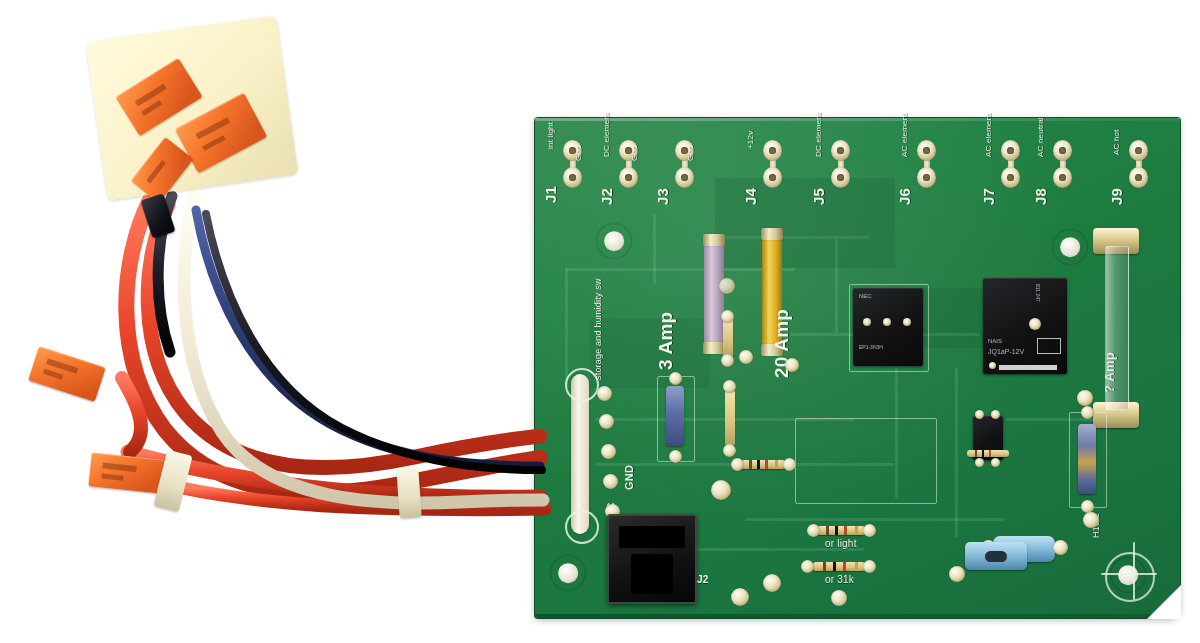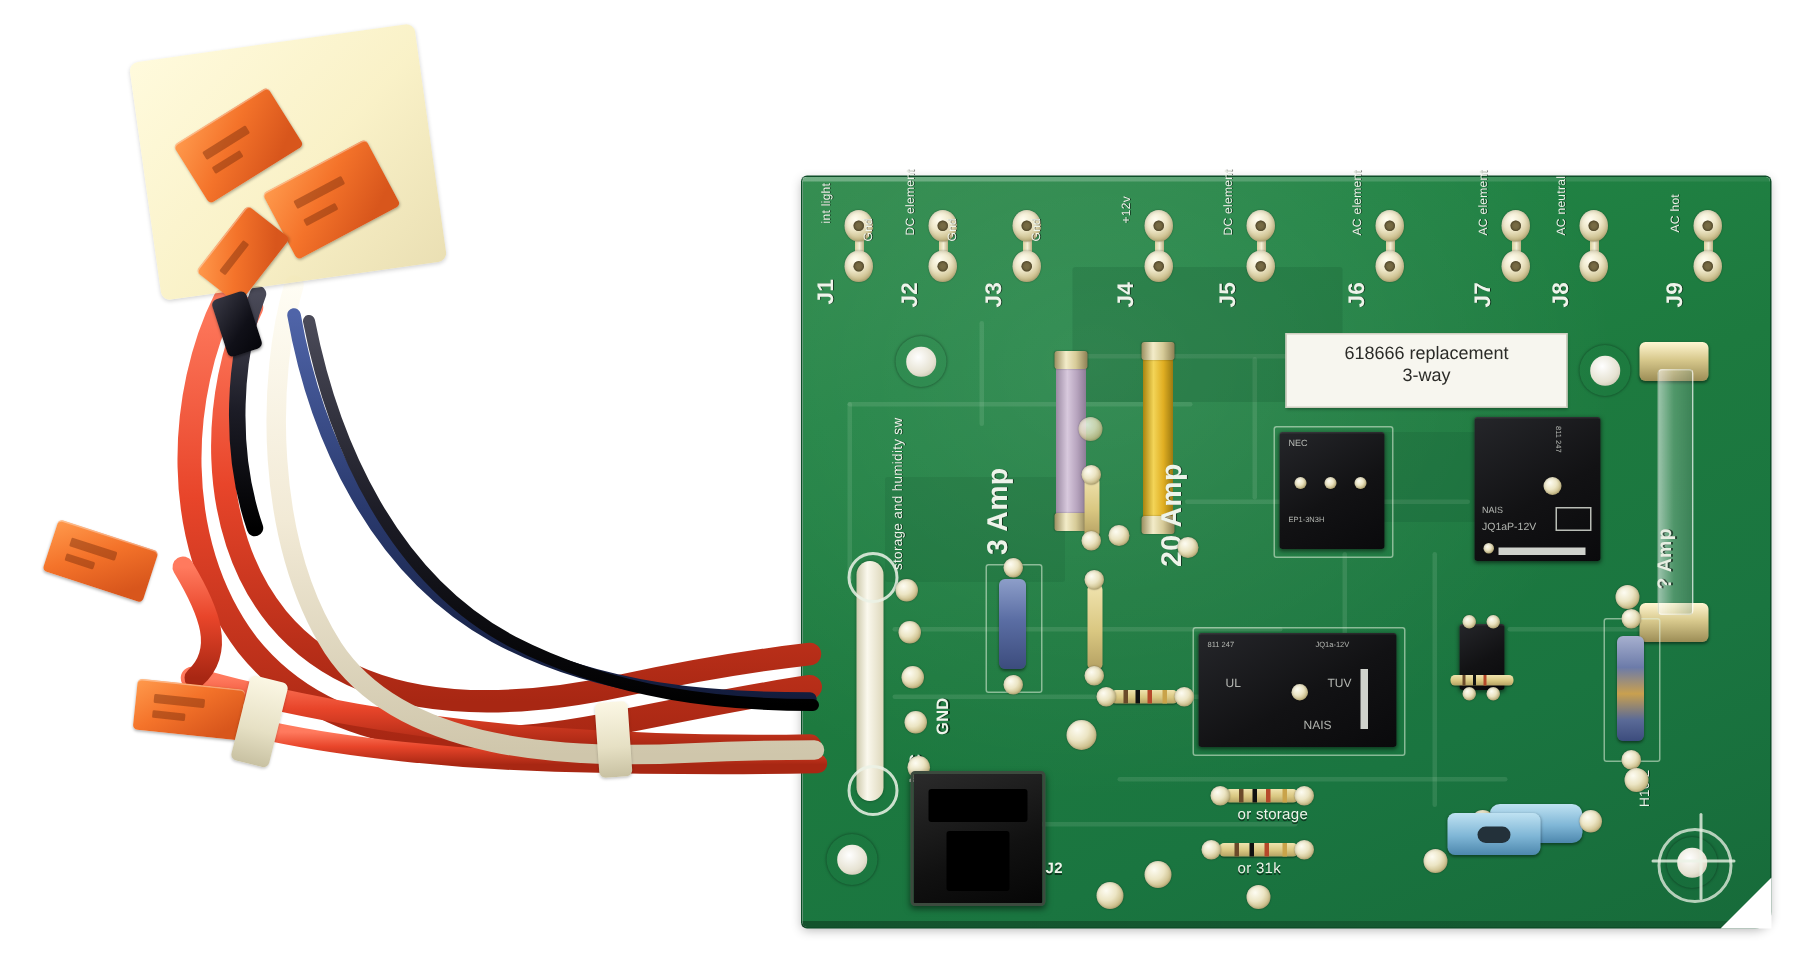--- a/index.html
+++ b/index.html
@@ -265,24 +265,20 @@
     </div>
     <div class="silk rot" style="left:142px;top:230px;font-size:19px;font-weight:bold;">3 Amp</div>
 
     <div class="fuse" style="left:226px;top:110px;width:22px;height:128px;">
       <div class="body" style="background:linear-gradient(90deg,#a9840f,#f3d457 35%,#e0ae22 68%,#9c7a10);"></div>
       <div class="cap t"></div>
         <div class="cap b"></div>
     </div>
     <div class="silk rot" style="left:258px;top:238px;font-size:19px;font-weight:bold;">20 Amp</div>
 
-    <div class="label-white" style="left:322px;top:104px;width:186px;height:44px;padding-top:4px;">
-      <div style="font-size:12px;line-height:16px;">618666 replacement</div>
-      <div style="font-size:12px;line-height:15px;">3-way</div>
-    </div>
 
     <div class="holder" style="left:558px;top:110px;width:52px;height:200px;">
       <div class="clip" style="top:0;"></div>
       <div class="clip" style="bottom:0;"></div>
       <div class="glass"></div>
       <div class="silk rot" style="left:24px;top:150px;font-size:13px;font-weight:bold;color:#e8eee2;">? Amp</div>
     </div>
 
     <div class="chip-border" style="left:314px;top:166px;width:78px;height:86px;"></div>
     <div class="chip" style="left:318px;top:170px;width:70px;height:78px;">
@@ -297,29 +293,20 @@
       <div class="mark" style="left:5px;top:60px;">NAIS</div>
       <div class="mark" style="left:5px;top:70px;font-size:7px;">JQ1aP-12V</div>
       <div class="mark" style="left:58px;top:6px;font-size:5px;transform:rotate(90deg);transform-origin:left top;">811 247</div>
       <div class="pad" style="left:46px;top:40px;width:12px;height:12px;"></div>
       <div class="pad" style="left:6px;top:84px;width:7px;height:7px;"></div>
       <div style="position:absolute;left:54px;top:60px;width:22px;height:14px;border:1px solid #b9bdb6;"></div>
       <div style="position:absolute;left:16px;bottom:4px;right:10px;height:5px;background:#cfd2cc;"></div>
     </div>
 
     <div class="chip-border" style="left:260px;top:300px;width:140px;height:84px;"></div>
-    <div class="chip" style="left:264px;top:304px;width:132px;height:76px;">
-      <div class="mark" style="left:6px;top:5px;font-size:5px;">811 247</div>
-      <div class="mark" style="left:78px;top:5px;font-size:5px;">JQ1a-12V</div>
-      <div class="mark" style="left:18px;top:30px;font-size:8px;">UL</div>
-      <div class="mark" style="left:86px;top:30px;font-size:8px;">TUV</div>
-      <div class="mark" style="left:70px;top:58px;font-size:8px;">NAIS</div>
-      <div class="pad" style="left:62px;top:34px;width:11px;height:11px;"></div>
-      <div style="position:absolute;left:108px;top:24px;width:5px;height:40px;background:#cfd2cc;"></div>
-    </div>
 
     <div class="chip" style="left:438px;top:298px;width:30px;height:44px;"></div>
     <div class="pad" style="left:440px;top:292px;width:9px;height:9px;"></div>
     <div class="pad" style="left:456px;top:292px;width:9px;height:9px;"></div>
     <div class="pad" style="left:440px;top:340px;width:9px;height:9px;"></div>
     <div class="pad" style="left:456px;top:340px;width:9px;height:9px;"></div>
 
     <div class="chip-border" style="left:122px;top:258px;width:36px;height:84px;"></div>
     <div class="diode" style="left:131px;top:268px;width:18px;height:60px;"></div>
     <div class="pad" style="left:134px;top:254px;width:13px;height:13px;"></div>
@@ -344,21 +331,21 @@
     <div class="pad" style="left:248px;top:340px;width:13px;height:13px;"></div>
 
     <div class="res" style="left:282px;top:408px;width:48px;">
       <div class="bnd" style="left:9px;background:#6b4a2a;"></div>
       <div class="bnd" style="left:18px;background:#111;"></div>
       <div class="bnd" style="left:27px;background:#b5482a;"></div>
       <div class="bnd" style="left:38px;background:#c9a34a;"></div>
     </div>
     <div class="pad" style="left:272px;top:406px;width:13px;height:13px;"></div>
     <div class="pad" style="left:328px;top:406px;width:13px;height:13px;"></div>
-    <div class="silk" style="left:290px;top:420px;font-size:10px;">or storage</div>
+    <div class="silk" style="left:290px;top:420px;font-size:10px;">or light</div>
 
     <div class="res" style="left:278px;top:444px;width:52px;">
       <div class="bnd" style="left:10px;background:#6b4a2a;"></div>
       <div class="bnd" style="left:20px;background:#111;"></div>
       <div class="bnd" style="left:30px;background:#b5482a;"></div>
       <div class="bnd" style="left:42px;background:#c9a34a;"></div>
     </div>
     <div class="pad" style="left:266px;top:442px;width:13px;height:13px;"></div>
     <div class="pad" style="left:328px;top:442px;width:13px;height:13px;"></div>
     <div class="silk" style="left:290px;top:456px;font-size:10px;">or 31k</div>

